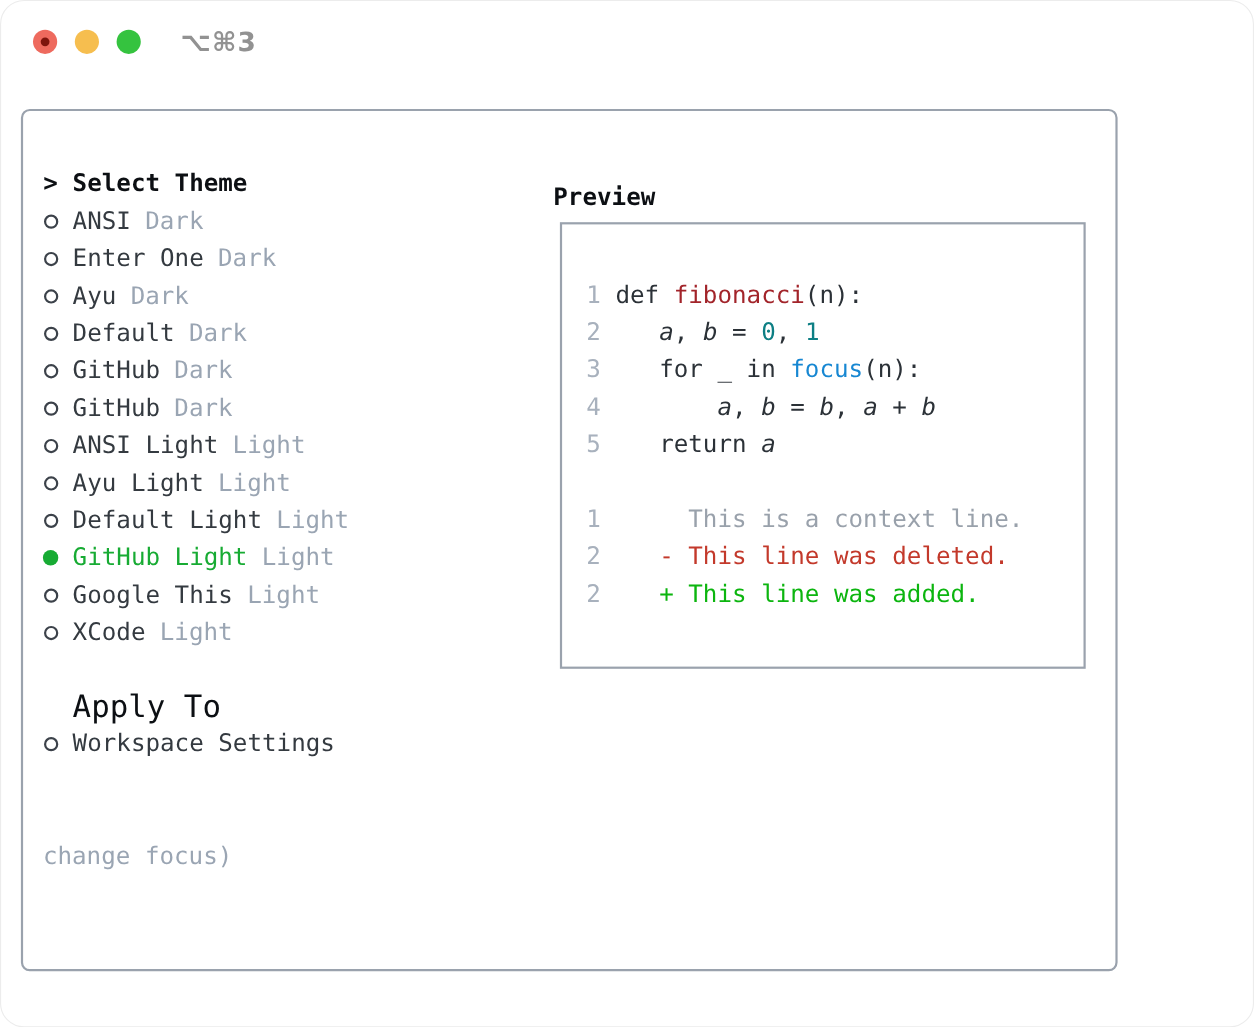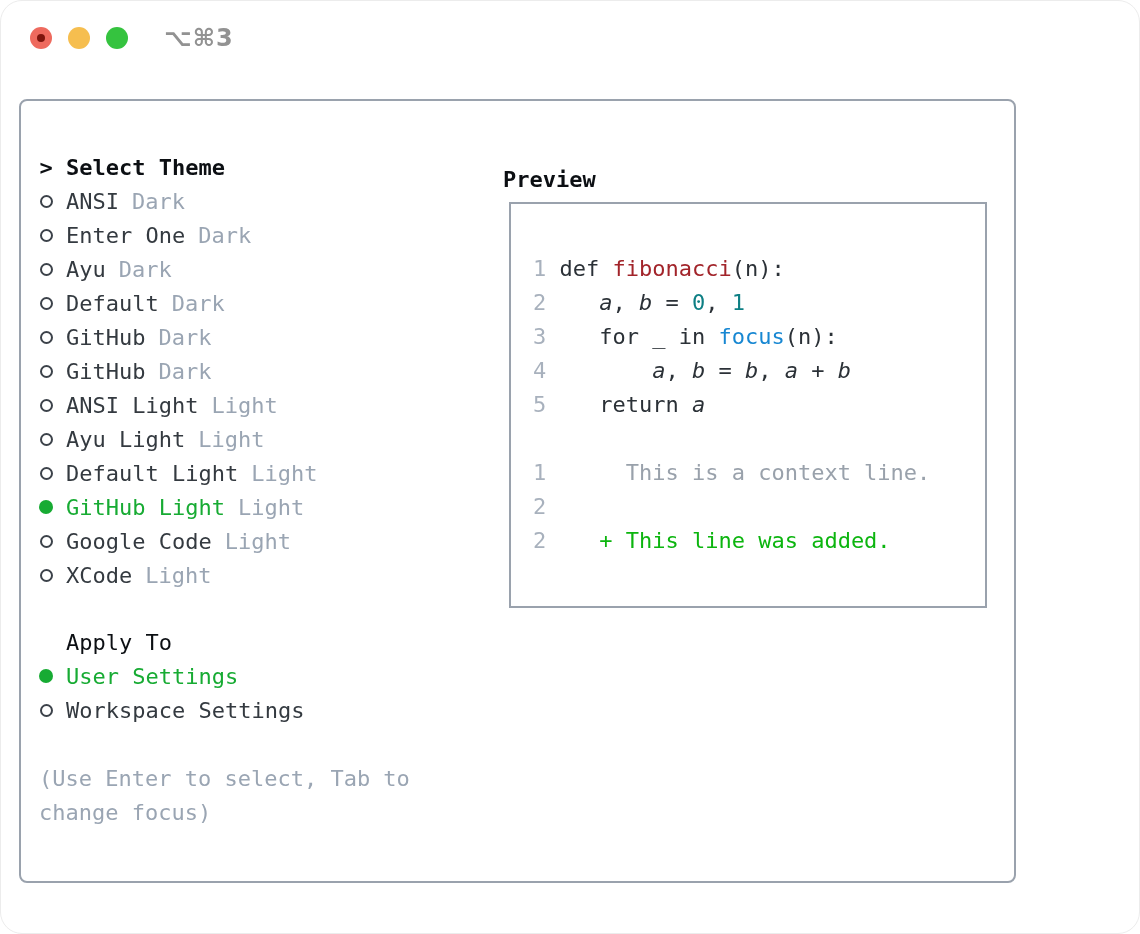--- a/index.html
+++ b/index.html
@@ -36,21 +36,21 @@
   .ring   { width:13px; height:13px; border:2px solid #3c424a; border-radius:50%; }
   .dot    { width:14px; height:14px; border-radius:50%; background:var(--selection-green); }
   .chev   { font-weight:bold; color:var(--header-black); font-size:22px; }
   .row .label { white-space:pre; }
   .row.selected .label { color:var(--selection-green); }
   .row .tag { color:var(--muted-gray); margin-left:13px; white-space:pre; }
   .row.header-row { font-weight:bold; color:var(--header-black); }
 
   .theme-list { position:absolute; left:18px; top:49px; }
   .apply-block { position:absolute; left:18px; top:524px; }
-  .apply-header { height:34px; display:flex; align-items:center; font-size:22px; color:var(--header-black); padding-left:27px; }
+  .apply-header { height:34px; display:flex; align-items:center; font-size:28px; color:var(--header-black); padding-left:27px; }
   .footer-block { position:absolute; left:18px; top:660px; }
   .footer-line { height:34px; display:flex; align-items:center; font-size:22px; color:var(--muted-gray); white-space:pre; }
 
   
   .preview-header { position:absolute; left:482px; top:49px; height:34px; display:flex; align-items:center; font-weight:bold; font-size:22px; color:var(--header-black);margin-top:12px; }
   .preview-box {
     position:absolute; left:488px; top:101px; width:478px; height:406px;
     border:2px solid var(--border-gray); background:#fff; padding:47px 10px 0 22px; overflow:hidden;
   }
   .code-line { height:34px; display:flex; align-items:center; font-size:22px; white-space:pre; }
@@ -157,65 +157,58 @@
           <span class="marker">
             <span class="dot"></span>
           </span>
           <span class="label">GitHub Light</span>
           <span class="tag">Light</span>
         </div>
         <div class="row">
           <span class="marker">
             <span class="ring"></span>
           </span>
-          <span class="label">Google Code</span>
+          <span class="label">Google This</span>
           <span class="tag">Light</span>
         </div>
         <div class="row">
           <span class="marker">
             <span class="ring"></span>
           </span>
           <span class="label">XCode</span>
           <span class="tag">Light</span>
         </div>
       </div>
 
     <div class="apply-block" id="apply-block">
       <div class="apply-header">Apply To</div>
 
-    <div class="row selected">
-          <span class="marker">
-            <span class="dot"></span>
-          </span>
-          <span class="label">User Settings</span>
-        </div>
         <div class="row">
           <span class="marker">
             <span class="ring"></span>
           </span>
           <span class="label">Workspace Settings</span>
         </div>
       </div>
 
     <div class="footer-block" id="footer-block">
 
-    <div class="footer-line">(Use Enter to select, Tab to</div>
         <div class="footer-line">change focus)</div>
       </div>
 
     <div class="preview-header">Preview</div>
 
     <div class="preview-box">
       <div id="code-lines">
           <div class="code-line"><span class="lnum">1</span><span class="tok-fg">def </span><span class="tok-func">fibonacci</span><span class="tok-fg">(n):</span></div>
           <div class="code-line"><span class="lnum">2</span><span class="tok-fg">   </span><span class="tok-var">a</span><span class="tok-fg">, </span><span class="tok-var">b</span><span class="tok-fg"> = </span><span class="tok-num">0</span><span class="tok-fg">, </span><span class="tok-num">1</span></div>
           <div class="code-line"><span class="lnum">3</span><span class="tok-fg">   for _ in </span><span class="tok-builtin">focus</span><span class="tok-fg">(n):</span></div>
           <div class="code-line"><span class="lnum">4</span><span class="tok-fg">       </span><span class="tok-var">a</span><span class="tok-fg">, </span><span class="tok-var">b</span><span class="tok-fg"> = </span><span class="tok-var">b</span><span class="tok-fg">, </span><span class="tok-var">a</span><span class="tok-fg"> + </span><span class="tok-var">b</span></div>
           <div class="code-line"><span class="lnum">5</span><span class="tok-fg">   return </span><span class="tok-var">a</span></div>
           <div class="code-line"><span class="lnum"></span></div>
           <div class="code-line"><span class="lnum">1</span><span class="tok-context">     This is a context line.</span></div>
-          <div class="code-line"><span class="lnum">2</span></div>
+          <div class="code-line"><span class="lnum">2</span><span class="tok-deleted">   - This line was deleted.</span></div>
           <div class="code-line"><span class="lnum">2</span><span class="tok-added">   + This line was added.</span></div>
         </div>
     </div>
 
   </div>
 </div>
 
 </body></html>

